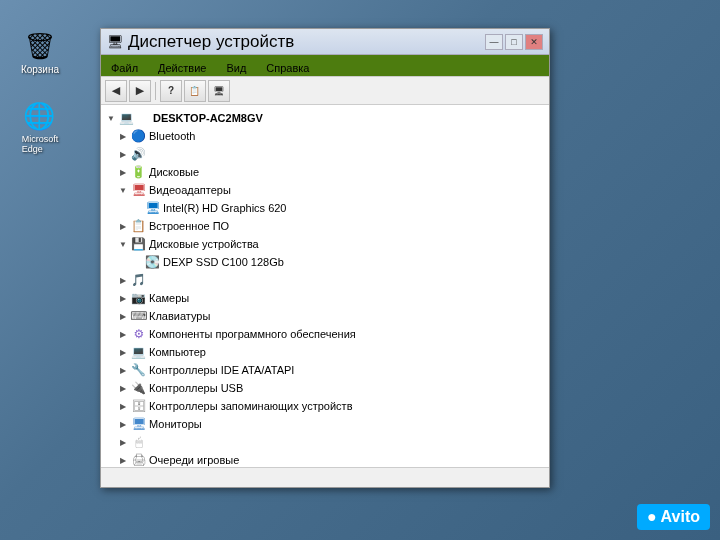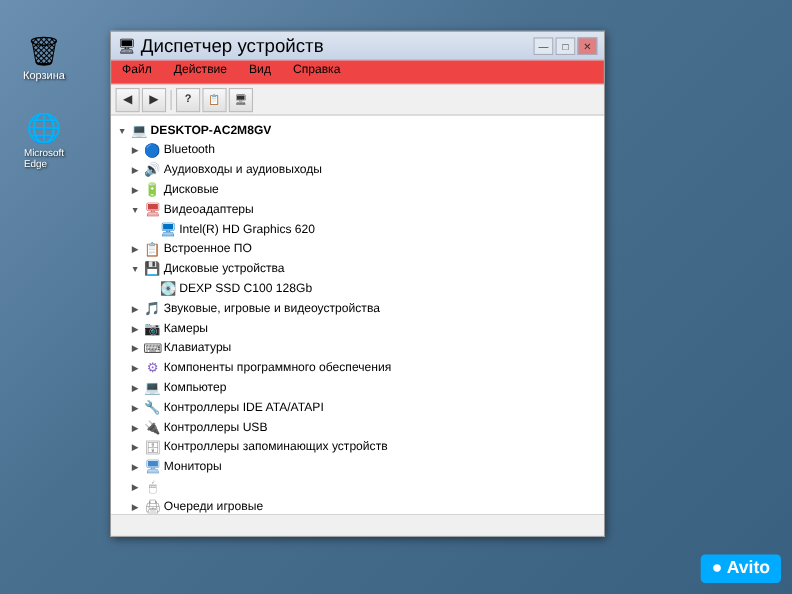--- a/index.html
+++ b/index.html
@@ -93,24 +93,24 @@
       font-size: 9px;
       display: flex;
       align-items: center;
       justify-content: center;
       cursor: pointer;
       color: #333;
     }
 
     
     .menu-bar {
-      background: #ef4444;
+      background: #4d7c0f;
       height: 22px;
       display: flex;
-      align-items: flex-start;
+      align-items: flex-end;
       padding: 0 4px;
       border-bottom: 1px solid #ccc;
       flex-shrink: 0;
       gap: 8px;
     }
     .menu-item {
       font-size: 11px;
       color: #000;
       padding: 2px 6px;
       cursor: pointer;
@@ -280,33 +280,32 @@
       <div class="tool-btn" style="font-size:10px;font-weight:bold;">?</div>
       <div class="tool-btn" style="font-size:9px;">📋</div>
       <div class="tool-btn" style="font-size:9px;">🖥</div>
     </div>
 
     <div class="tree-content">
 
       <div class="tree-item" style="padding-left:4px;">
         <span class="expand-arrow">▼</span>
         <span class="tree-icon ico-computer">💻</span>
-        <span class="item-label" style="font-weight:bold;">DESKTOP-AC2M8GV</span>
+        <span class="item-label" style="font-weight:bold;margin-left:16px;">DESKTOP-AC2M8GV</span>
       </div>
 
       <div class="tree-item tree-indent-1">
         <span class="expand-arrow">▶</span>
         <span class="tree-icon ico-bluetooth">🔵</span>
         <span class="item-label">Bluetooth</span>
       </div>
 
       <div class="tree-item tree-indent-1">
         <span class="expand-arrow">▶</span>
         <span class="tree-icon ico-audio">🔊</span>
-        <span class="item-label">Аудиовходы и аудиовыходы</span>
       </div>
 
       <div class="tree-item tree-indent-1">
         <span class="expand-arrow">▶</span>
         <span class="tree-icon ico-battery">🔋</span>
         <span class="item-label">Дисковые</span>
       </div>
 
       <div class="tree-item tree-indent-1">
         <span class="expand-arrow">▼</span>
@@ -334,21 +333,20 @@
 
       <div class="tree-item tree-indent-2">
         <span class="expand-arrow" style="visibility:hidden;">▶</span>
         <span class="tree-icon ico-dexp">💽</span>
         <span class="item-label">DEXP SSD C100 128Gb</span>
       </div>
 
       <div class="tree-item tree-indent-1">
         <span class="expand-arrow">▶</span>
         <span class="tree-icon ico-sound">🎵</span>
-        <span class="item-label">Звуковые, игровые и видеоустройства</span>
       </div>
 
       <div class="tree-item tree-indent-1">
         <span class="expand-arrow">▶</span>
         <span class="tree-icon ico-camera">📷</span>
         <span class="item-label">Камеры</span>
       </div>
 
       <div class="tree-item tree-indent-1">
         <span class="expand-arrow">▶</span>

